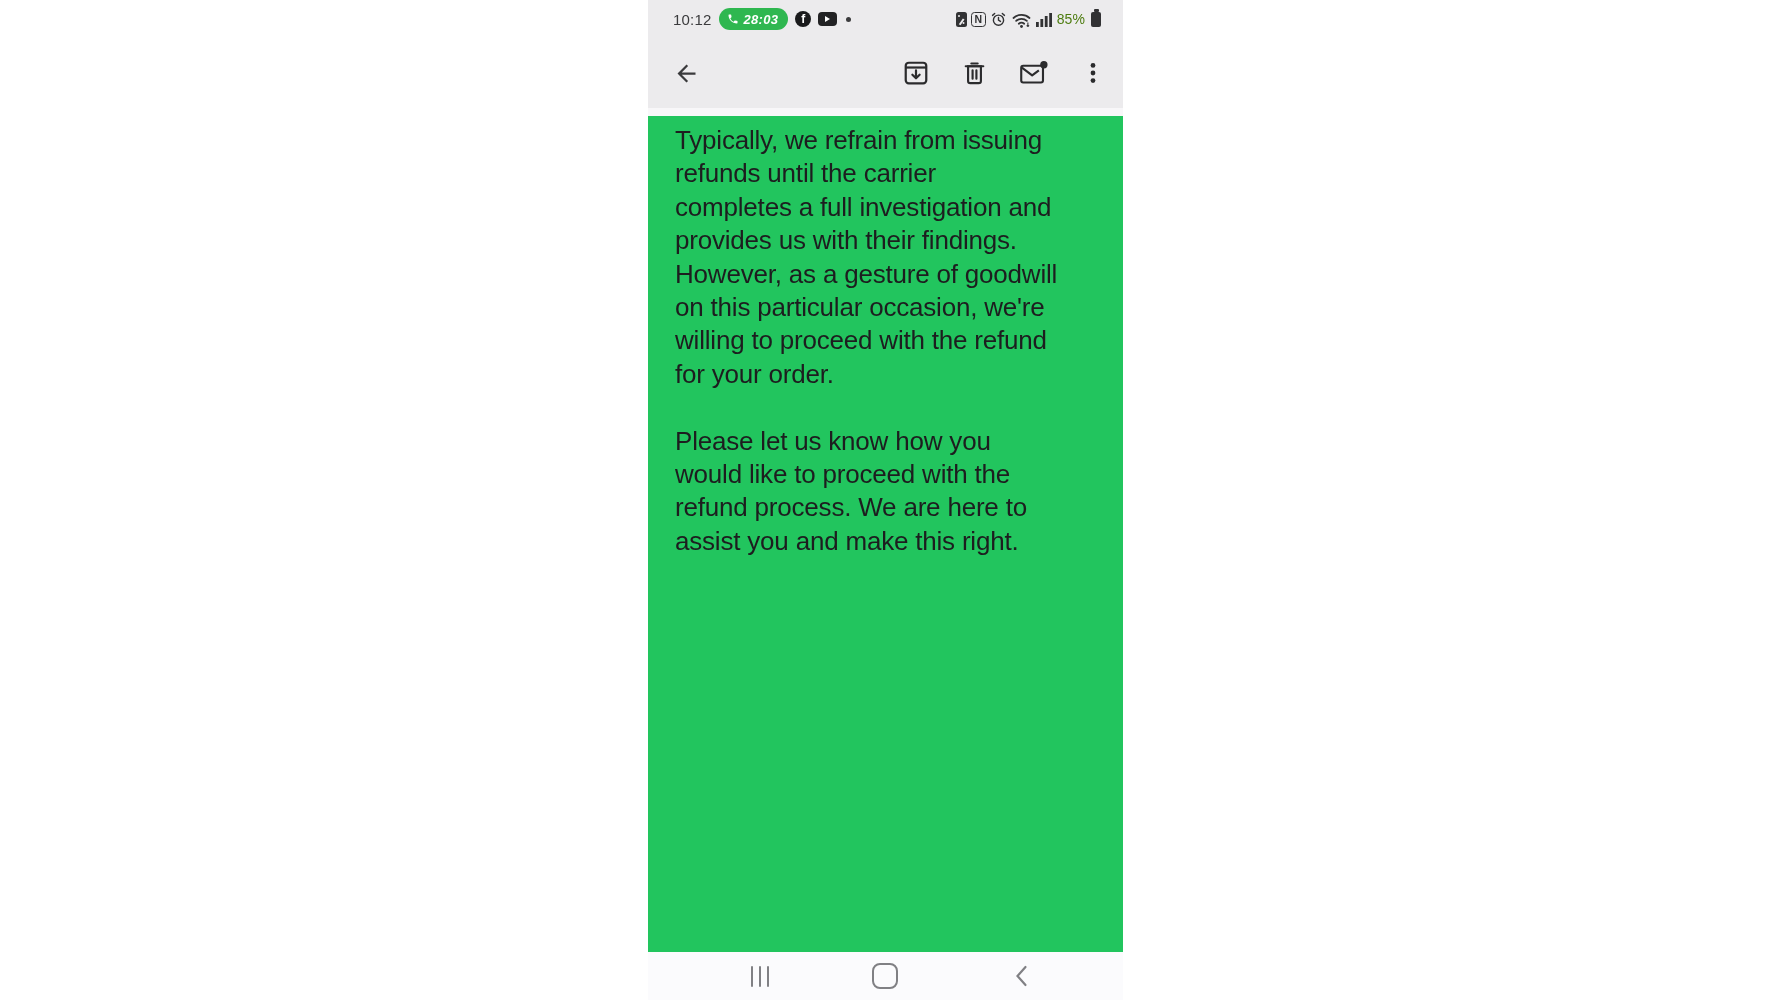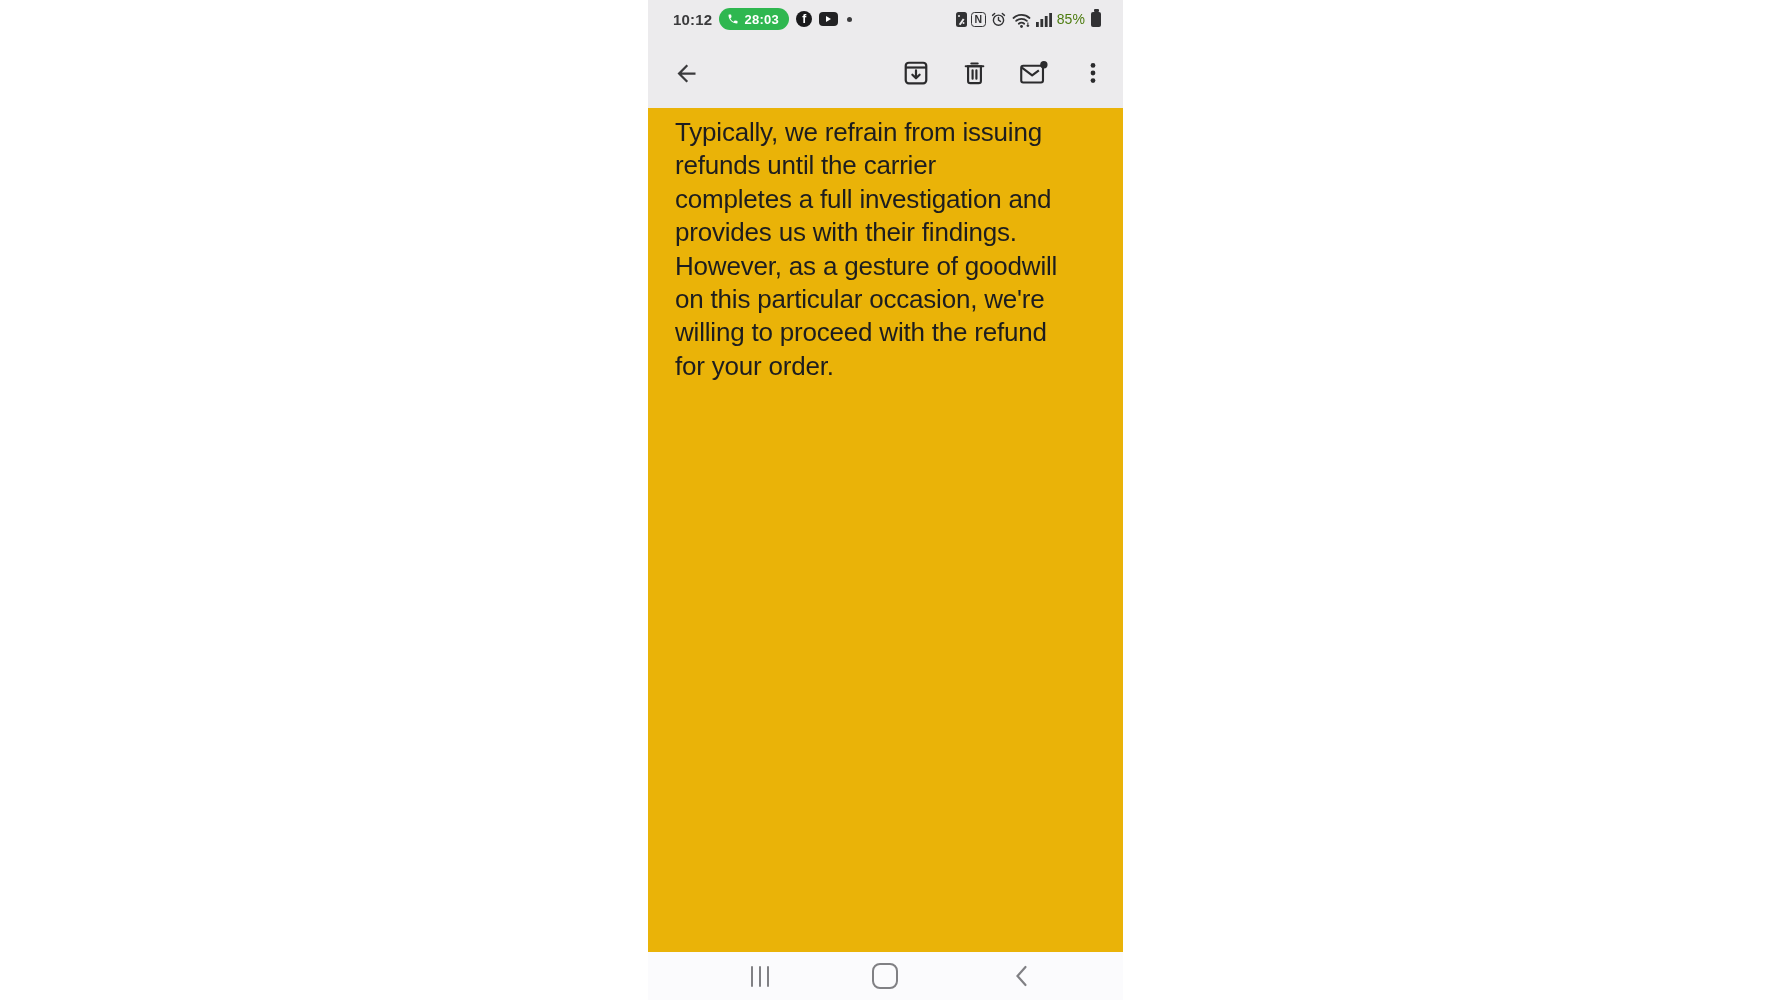--- a/index.html
+++ b/index.html
@@ -5,23 +5,23 @@
   html,body{margin:0;padding:0;background:#ffffff;}
   .page{position:relative;width:1778px;height:1000px;background:#ffffff;overflow:hidden;
         font-family:"Liberation Sans", sans-serif;}
   .phone{position:absolute;left:648px;top:0;width:475px;height:1000px;background:#F8F7F9;}
 
   
   .statusbar{position:absolute;left:0;top:0;width:100%;height:38px;background:#ECEBED;
              display:flex;align-items:center;justify-content:space-between;box-sizing:border-box;
              padding:0 22px 0 25px;}
   .sb-left{display:flex;align-items:center;gap:7px;}
-  .sb-time{font-size:15px;font-weight:bold;color:#3B3B3D;letter-spacing:.2px;}
+  .sb-time{font-size:15px;font-weight:normal;color:#3B3B3D;letter-spacing:.2px;}
   .call-pill{display:flex;align-items:center;gap:5px;background:#2FB750;border-radius:12px;
-             height:22px;padding:0 10px 0 8px;}
+             height:22px;padding:0 10px 0 8px;font-style:italic;}
   .call-pill .timer{color:#ffffff;font-size:13px;font-weight:bold;letter-spacing:.3px;}
   .fb-badge{width:16px;height:16px;border-radius:50%;background:#1A1A1C;color:#fff;
             display:flex;align-items:center;justify-content:center;font-size:12px;font-weight:bold;}
   .yt-badge{width:19px;height:14px;border-radius:4px;background:#222224;
             display:flex;align-items:center;justify-content:center;}
   .yt-tri{width:0;height:0;border-left:5px solid #fff;border-top:3.5px solid transparent;
           border-bottom:3.5px solid transparent;}
   .sb-dot{width:5px;height:5px;border-radius:50%;background:#3B3B3D;margin-left:2px;}
   .sb-right{display:flex;align-items:center;gap:4px;}
   .sb-pct{font-size:14px;color:#4d7c0f;letter-spacing:.1px;}
@@ -35,21 +35,21 @@
                border-radius:1px;background:#323234;}
 
   
   .toolbar{position:absolute;left:0;top:38px;width:100%;height:70px;background:#ECEBED;
            display:flex;align-items:center;box-sizing:border-box;padding:0 16px 0 24px;}
   .tb-btn{width:29px;height:29px;display:flex;align-items:center;justify-content:center;background:none;border:none;padding:0;}
   .tb-spacer{flex:1;}
   .tb-group{display:flex;align-items:center;gap:30px;}
 
   
-  .content{position:absolute;left:0;top:108px;width:100%;height:844px;background:#eab308;
+  .content{position:absolute;left:0;top:116px;width:100%;height:844px;background:#22c55e;
            box-sizing:border-box;padding:8px 8px 0 27px;overflow:hidden;}
   .content p{margin:0 0 33.4px 0;font-size:26px;line-height:33.4px;color:#1D1D1F;
              letter-spacing:-0.2px;white-space:pre-line;}
 
   
   .navbar{position:absolute;left:0;top:952px;width:100%;height:48px;background:#FBFBFD;}
   .nav-btn{position:absolute;top:0;width:30px;height:48px;display:flex;align-items:center;
            justify-content:center;background:none;border:none;padding:0;}
   .nav-recents{left:97px;}
   .nav-home{left:222px;}
@@ -151,20 +151,24 @@
 
     <div class="content">
       <p>Typically, we refrain from issuing
 refunds until the carrier
 completes a full investigation and
 provides us with their findings.
 However, as a gesture of goodwill
 on this particular occasion, we're
 willing to proceed with the refund
 for your order.</p>
+      <p>Please let us know how you
+would like to proceed with the
+refund process. We are here to
+assist you and make this right.</p>
     </div>
 
     <div class="navbar">
       <button class="nav-btn nav-recents">
         <span class="recents-bars">
             <i></i>
             <i></i>
             <i></i>
           </span>
       </button>

